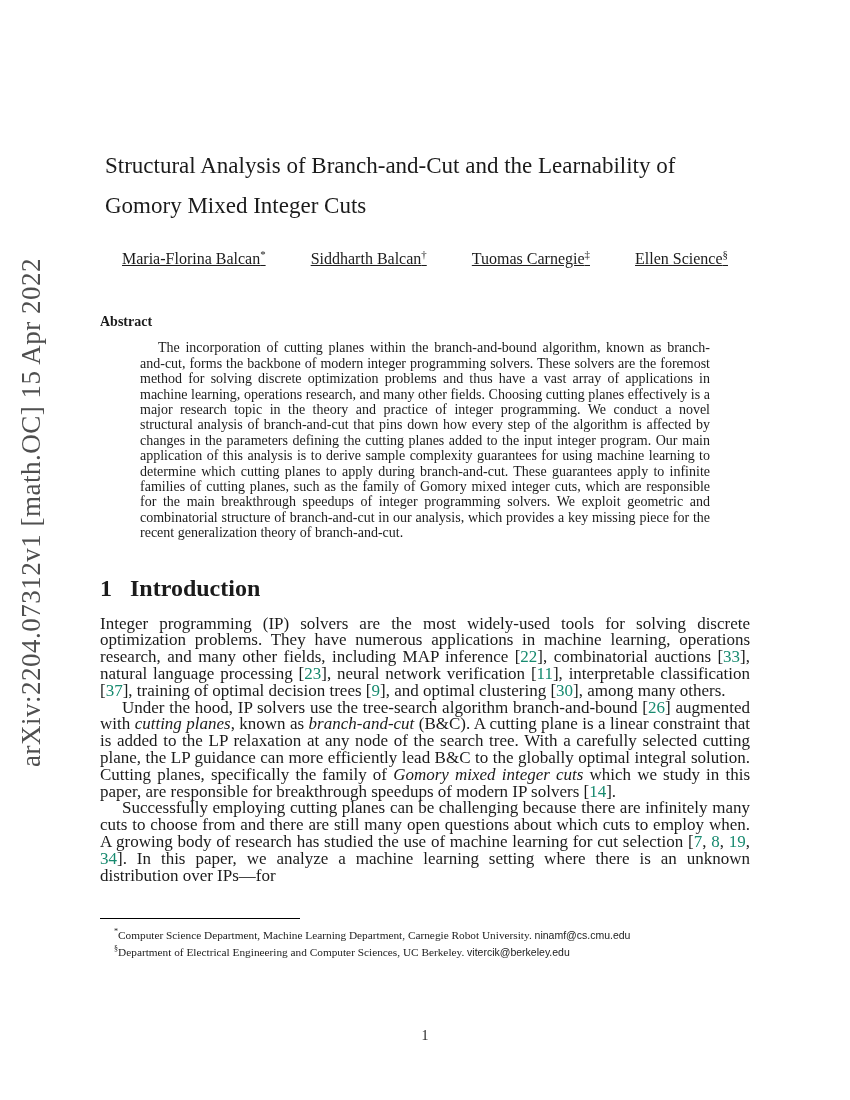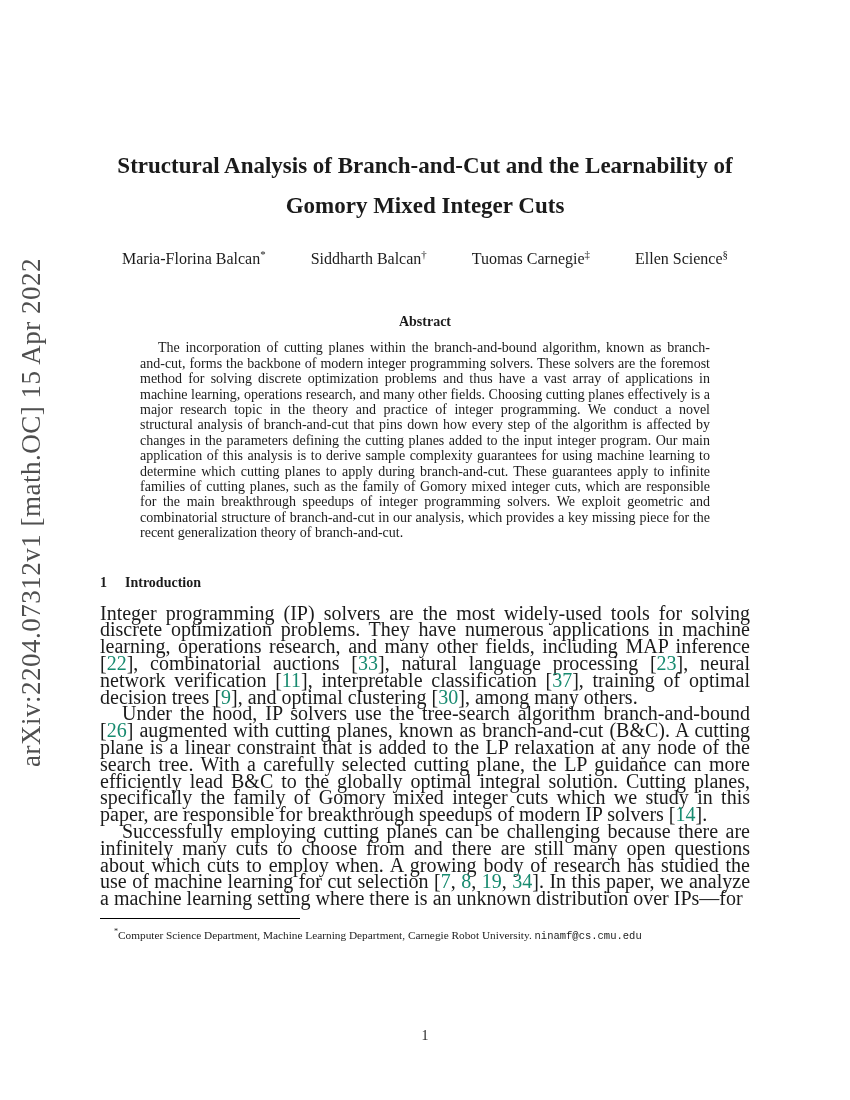--- a/index.html
+++ b/index.html
@@ -24,69 +24,69 @@
     color: #4f4f4f;
     letter-spacing: 0.5px;
     white-space: nowrap;
   }
 
   .page { padding: 146px 100px 0 100px; }
 
   .title {
     margin: 0 auto;
     width: 640px;
-    text-align: center;
+    text-align: left;
     font-size: 23px;
-    font-weight: 700;
+    font-weight: 400;
     line-height: 1.74;
   }
 
   .authors {
     margin-top: 22px;
     display: flex;
     justify-content: space-between;
     padding: 0 22px;
     font-size: 16px;
   }
-  .author { white-space: nowrap; }
+  .author { white-space: nowrap; text-decoration: underline; }
   .author sup { font-size: 0.68em; }
 
   .abstract { margin-top: 46px; }
   .abstract-heading {
-    text-align: center;
+    text-align: left;
     font-weight: bold;
     font-size: 14px;
   }
   .abstract-body {
     margin: 10px 40px 0 40px;
     font-size: 14px;
     line-height: 15.4px;
     text-align: justify;
     text-indent: 18px;
   }
 
   .section-heading {
     margin: 34px 0 14px 0;
-    font-size: 14px;
+    font-size: 24px;
     font-weight: bold;
   }
   .sec-num { margin-right: 18px; }
 
   .body-par {
     margin: 0;
-    font-size: 20px;
+    font-size: 17px;
     line-height: 16.8px;
     text-align: justify;
     text-indent: 22px;
   }
   .body-par.noindent { text-indent: 0; }
 
   .seg-cite { color: var(--cite); }
-  .seg-i { }
-  .seg-tt { font-family: Liberation Mono, monospace; font-size: 0.93em; }
+  .seg-i { font-style: italic; }
+  .seg-tt { font-family: Liberation Sans, sans-serif; font-size: 0.93em; }
   .seg-sup { vertical-align: super; font-size: 0.72em; }
 
   .footnotes {
     position: absolute;
     left: 100px; top: 918px;
     width: 650px;
     font-size: 11.3px;
     line-height: 13.6px;
   }
   .footnote-rule {
@@ -135,15 +135,16 @@
 
   <p class="body-par noindent"><span>Integer programming (IP) solvers are the most widely-used tools for solving discrete optimization problems. They have numerous applications in machine learning, operations research, and many other fields, including MAP inference [</span><span class="seg-cite">22</span><span>], combinatorial auctions [</span><span class="seg-cite">33</span><span>], natural language processing [</span><span class="seg-cite">23</span><span>], neural network verification [</span><span class="seg-cite">11</span><span>], interpretable classification [</span><span class="seg-cite">37</span><span>], training of optimal decision trees [</span><span class="seg-cite">9</span><span>], and optimal clustering [</span><span class="seg-cite">30</span><span>], among many others.</span></p>
   <p class="body-par"><span>Under the hood, IP solvers use the tree-search algorithm branch-and-bound [</span><span class="seg-cite">26</span><span>] augmented with </span><span class="seg-i">cutting planes</span><span>, known as </span><span class="seg-i">branch-and-cut</span><span> (B&amp;C). A cutting plane is a linear constraint that is added to the LP relaxation at any node of the search tree. With a carefully selected cutting plane, the LP guidance can more efficiently lead B&amp;C to the globally optimal integral solution. Cutting planes, specifically the family of </span><span class="seg-i">Gomory mixed integer cuts</span><span> which we study in this paper, are responsible for breakthrough speedups of modern IP solvers [</span><span class="seg-cite">14</span><span>].</span></p>
   <p class="body-par"><span>Successfully employing cutting planes can be challenging because there are infinitely many cuts to choose from and there are still many open questions about which cuts to employ when. A growing body of research has studied the use of machine learning for cut selection [</span><span class="seg-cite">7</span><span>, </span><span class="seg-cite">8</span><span>, </span><span class="seg-cite">19</span><span>, </span><span class="seg-cite">34</span><span>]. In this paper, we analyze a machine learning setting where there is an unknown distribution over IPs—for</span></p>
 
 </main>
 
 <div class="footnotes">
   <div class="footnote-rule"></div>
   <p class="footnote"><span class="seg-sup">*</span><span>Computer Science Department, Machine Learning Department, Carnegie Robot University. </span><span class="seg-tt">ninamf@cs.cmu.edu</span></p>
+  <p class="footnote"><span class="seg-sup">§</span><span>Department of Electrical Engineering and Computer Sciences, UC Berkeley. </span><span class="seg-tt">vitercik@berkeley.edu</span></p>
 </div>
 
 <div class="page-number">1</div>
 
 </body></html>

